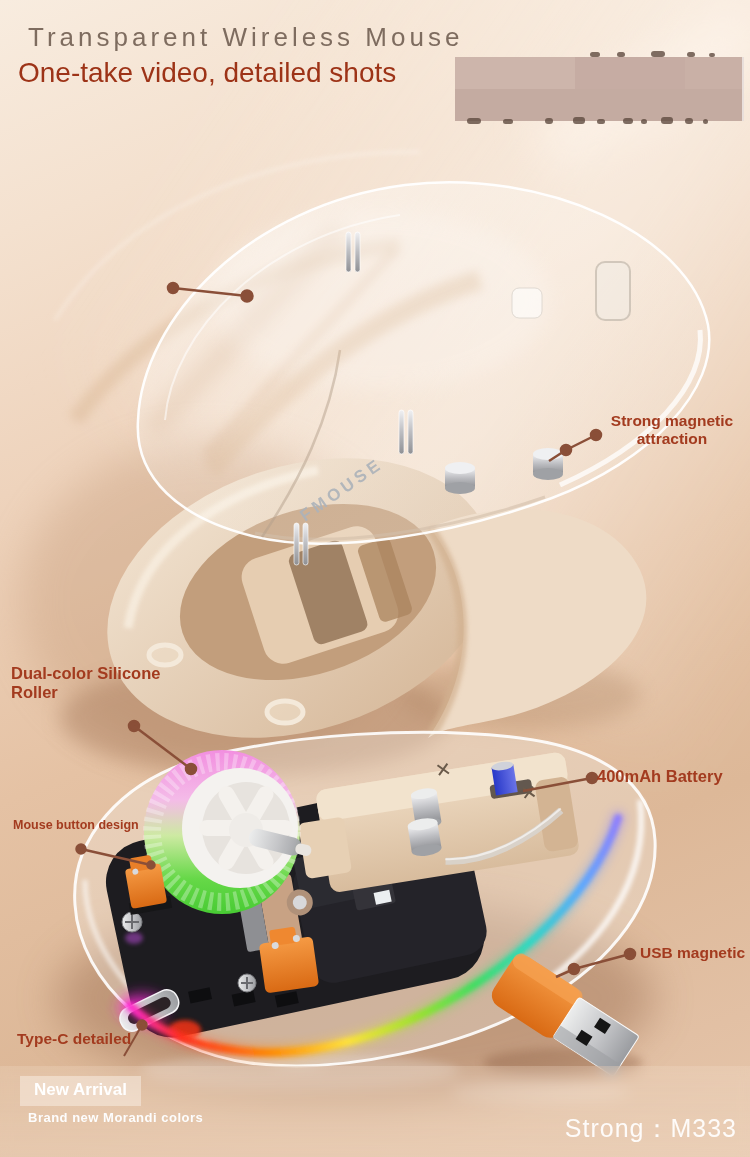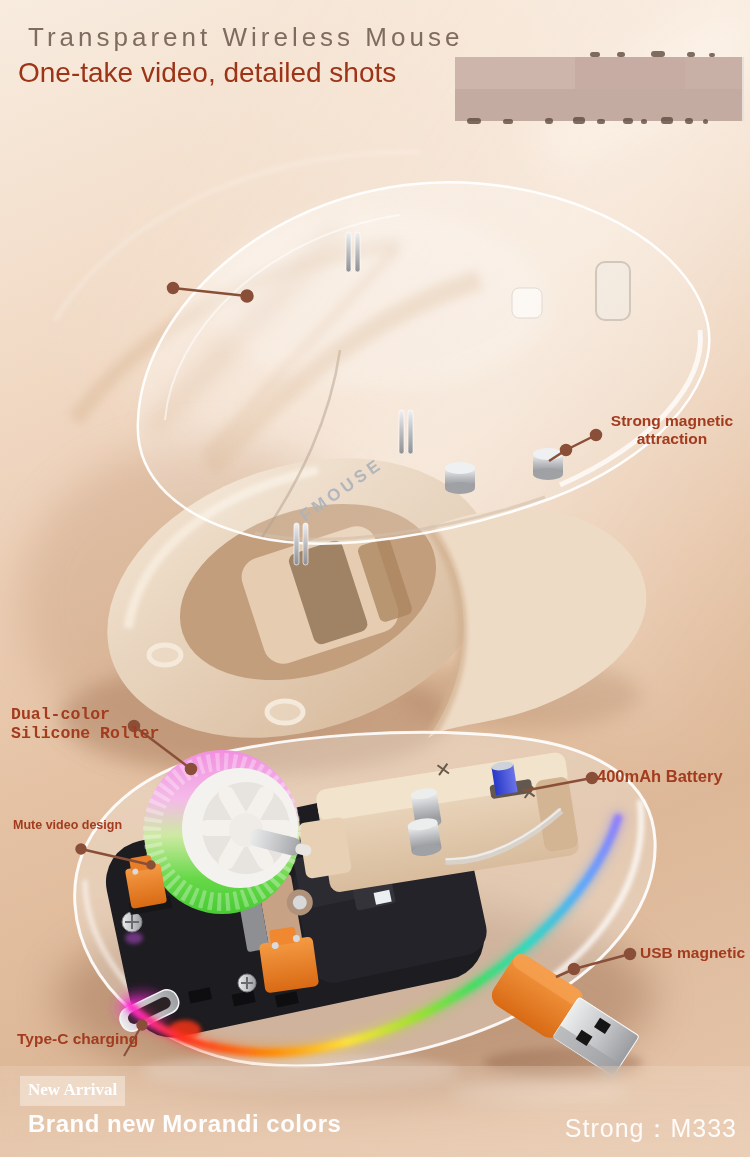--- a/index.html
+++ b/index.html
@@ -9,34 +9,34 @@
   .light-band{position:absolute;left:240px;top:-260px;width:760px;height:900px;
     background:linear-gradient(90deg,rgba(255,250,243,0) 0%,rgba(255,251,245,.55) 50%,rgba(255,250,243,0) 100%);
     transform:rotate(34deg);filter:blur(34px);}
   svg.render{position:absolute;left:0;top:0;}
   .txt{position:absolute;}
   .page-title{left:28px;top:22px;font-size:26px;letter-spacing:4px;color:#7e6c5f;}
   .page-sub{left:18px;top:56px;width:380px;font-size:28px;line-height:1.2;font-weight:normal;color:#9d3317;}
   .callout{position:absolute;color:#a33b1f;font-weight:bold;font-size:15.5px;line-height:1.18;}
   .co-case{left:25px;top:264px;width:160px;}
   .co-magnet{left:602px;top:412px;width:140px;text-align:center;}
-  .co-roller{left:11px;top:705px;width:175px;font-size:16.5px;font-family:Liberation Mono, monospace;}
+  .co-roller{left:11px;top:664px;width:175px;font-size:16.5px;}
   .co-battery{left:597px;top:767px;white-space:nowrap;font-size:16.5px;text-align:center;}
   .co-mute{left:13px;top:818px;font-size:12.5px;white-space:nowrap;}
   .co-usb{left:640px;top:944px;white-space:nowrap;}
   .co-typec{left:17px;top:1030px;white-space:nowrap;}
   .censor{position:absolute;left:455px;top:57px;width:287px;height:64px;background:#c9b0a6;
     border-right:2px solid rgba(255,255,255,.6);}
   .censor .blk{position:absolute;}
   .censor .mark{position:absolute;background:#5f4b40;border-radius:3px;opacity:.8;}
   .footer-band{position:absolute;left:0;top:1066px;width:750px;height:91px;
     background:linear-gradient(rgba(246,229,213,.22),rgba(240,219,199,.42));backdrop-filter:blur(6px);}
-  .badge{left:20px;top:1076px;padding:4px 8px 6px;background:rgba(252,246,239,.45);
-    color:#fff;font-size:17px;font-weight:bold;font-family:Liberation Serif, serif;}
-  .tagline{left:28px;top:1110px;color:#fdfdfd;font-size:24px;font-weight:bold;letter-spacing:.5px;}
+  .badge{left:20px;top:1076px;padding:4px 14px 6px;background:rgba(252,246,239,.45);
+    color:#fff;font-size:17px;font-weight:bold;}
+  .tagline{left:28px;top:1110px;color:#fdfdfd;font-size:13px;font-weight:bold;letter-spacing:.5px;}
   .model{right:13px;top:1112px;color:rgba(255,255,255,.92);font-size:25px;letter-spacing:1px;}
 </style>
 </head>
 <body>
 
 <div class="stage">
   <div class="light-band"></div>
 
   <svg class="render" width="750" height="1157" viewBox="0 0 750 1157">
     <defs>
@@ -324,21 +324,21 @@
     <div class="mark" style="left:168px;top:61px;width:10px;height:6px;"></div>
     <div class="mark" style="left:186px;top:62px;width:6px;height:5px;"></div>
     <div class="mark" style="left:206px;top:60px;width:12px;height:7px;"></div>
     <div class="mark" style="left:230px;top:61px;width:8px;height:6px;"></div>
     <div class="mark" style="left:248px;top:62px;width:5px;height:5px;"></div>
   </div>
 
   <div class="callout co-magnet">Strong magnetic attraction</div>
   <div class="callout co-roller">Dual-color Silicone Roller</div>
   <div class="callout co-battery">400mAh Battery</div>
-  <div class="callout co-mute">Mute video design</div>
+  <div class="callout co-mute">Mouse button design</div>
   <div class="callout co-usb">USB magnetic</div>
-  <div class="callout co-typec">Type-C charging</div>
+  <div class="callout co-typec">Type-C detailed</div>
 
   <div class="footer-band"></div>
   <div class="txt badge">New Arrival</div>
   <div class="txt tagline">Brand new Morandi colors</div>
   <div class="txt model">Strong：M333</div>
 </div>
 
 </body></html>

